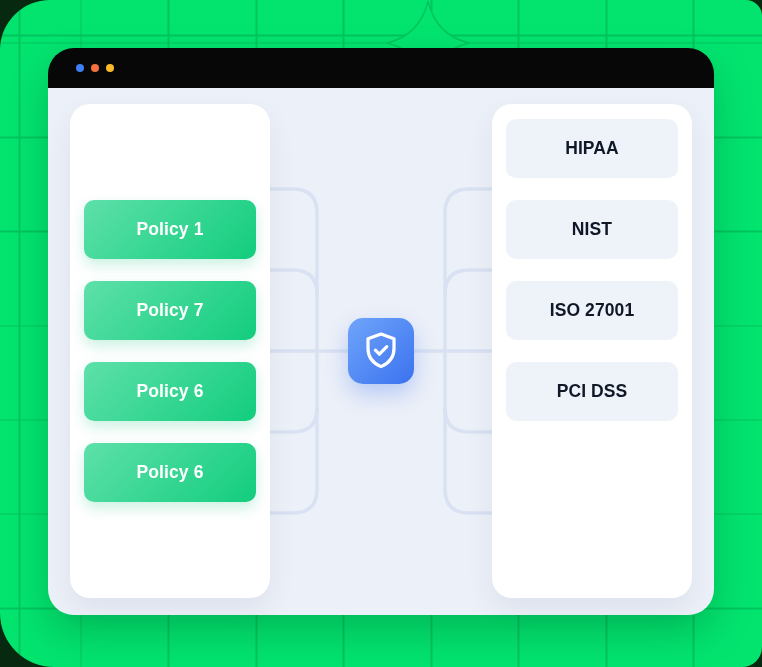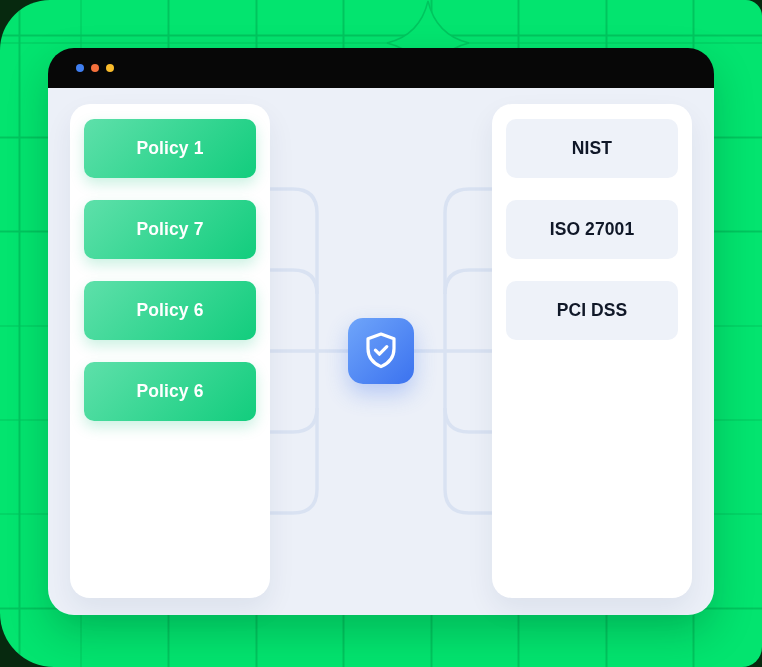--- a/index.html
+++ b/index.html
@@ -44,21 +44,21 @@
   .connectors path{stroke:#d9e2f2;stroke-width:3.5;fill:none;}
 
   
   .card{
     position:absolute;top:104px;width:200px;height:494px;
     background:#ffffff;border-radius:20px;
     box-shadow:0 12px 28px rgba(20,45,90,.07);
     display:flex;flex-direction:column;gap:22px;
     padding:15px 14px;box-sizing:border-box;
   }
-  .card-left{left:70px;}
+  .card-left{left:70px;justify-content:center;}
   .card-right{left:492px;}
   .node{
     height:59px;flex:0 0 59px;border-radius:10px;
     display:flex;align-items:center;justify-content:center;
     font-size:17.5px;font-weight:700;letter-spacing:.1px;
     cursor:pointer;
   }
   .node-policy{
     background:linear-gradient(135deg,#5ee0aa 0%,#12cd7d 100%);
     color:#ffffff;
@@ -112,20 +112,21 @@
   </svg>
 
   <div class="card card-left">
     <div class="node node-policy">Policy 1</div>
     <div class="node node-policy">Policy 7</div>
     <div class="node node-policy">Policy 6</div>
     <div class="node node-policy">Policy 6</div>
   </div>
 
   <div class="card card-right">
+    <div class="node node-framework">HIPAA</div>
     <div class="node node-framework">NIST</div>
     <div class="node node-framework">ISO 27001</div>
     <div class="node node-framework">PCI DSS</div>
   </div>
 
   <div class="shield-tile">
     <svg width="38" height="40" viewBox="0 0 38 40" xmlns="http://www.w3.org/2000/svg">
       <path d="M19 3 L32 7.8 V17.5 C32 26 26.8 32.3 19 35.6 C11.2 32.3 6 26 6 17.5 V7.8 Z" fill="none" stroke="#ffffff" stroke-width="3.2" stroke-linejoin="round"></path>
       <path d="M13.4 19.2 L17.4 23.2 L24.8 15.6" fill="none" stroke="#ffffff" stroke-width="3.2" stroke-linecap="round" stroke-linejoin="round"></path>
     </svg>

